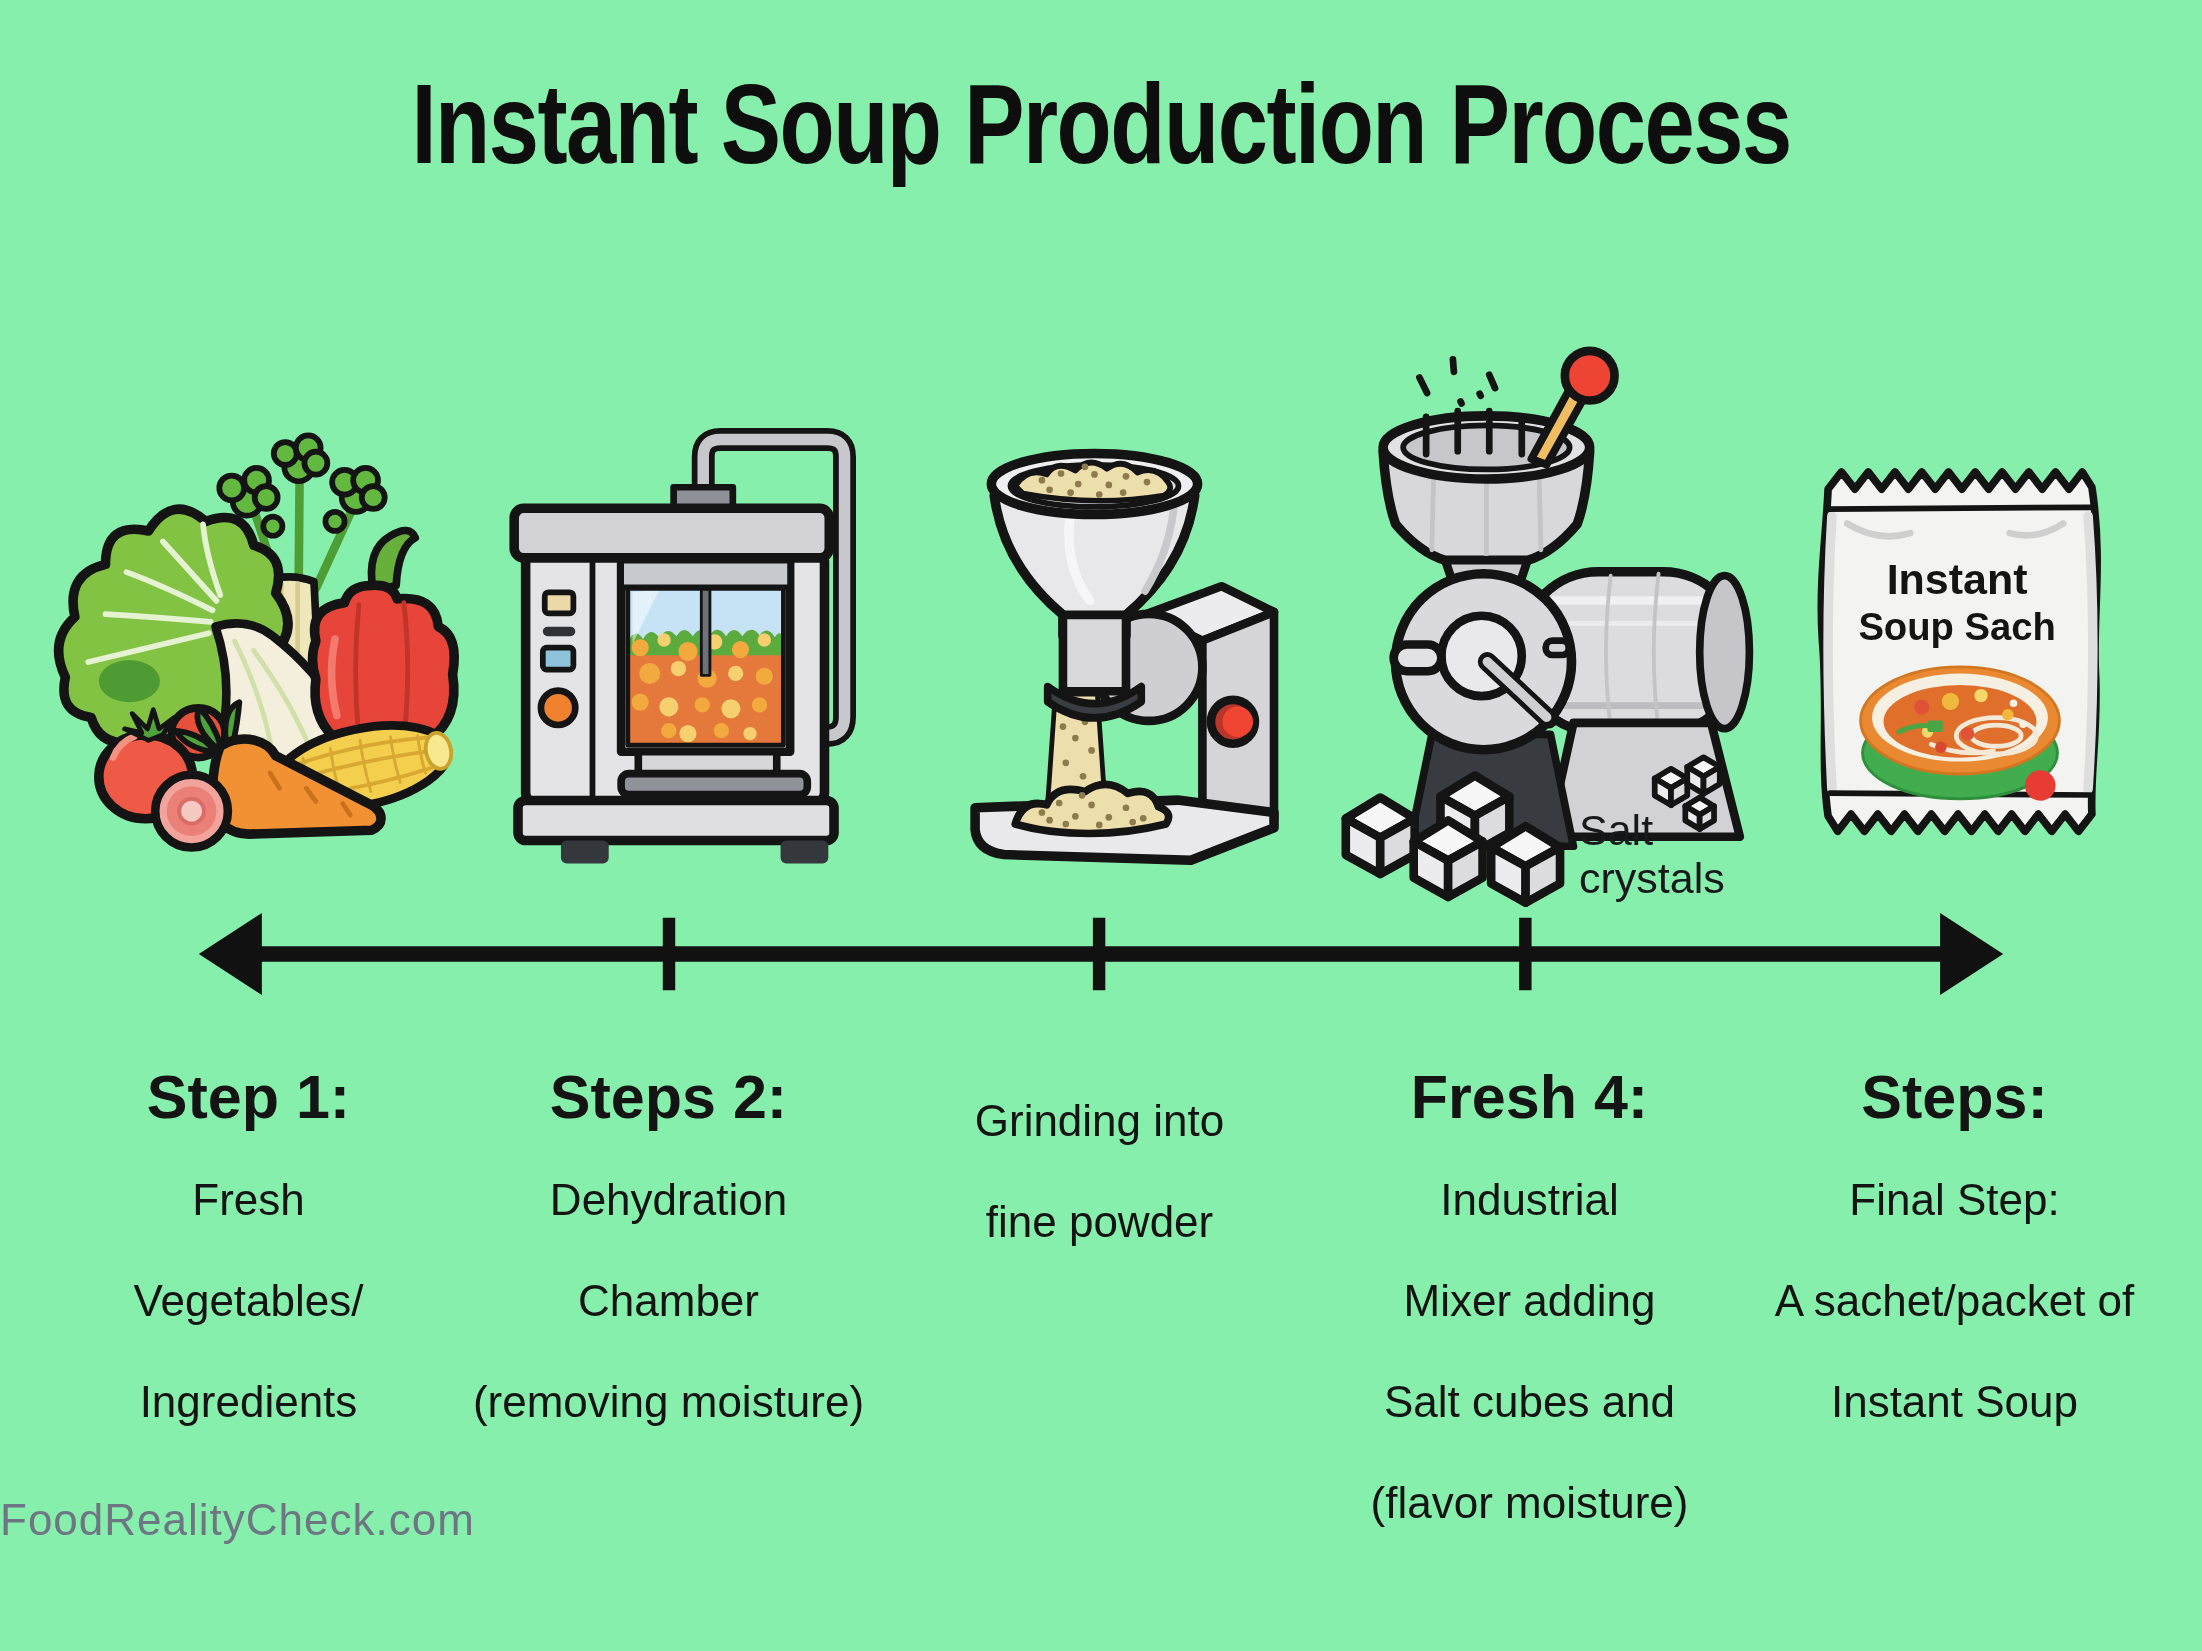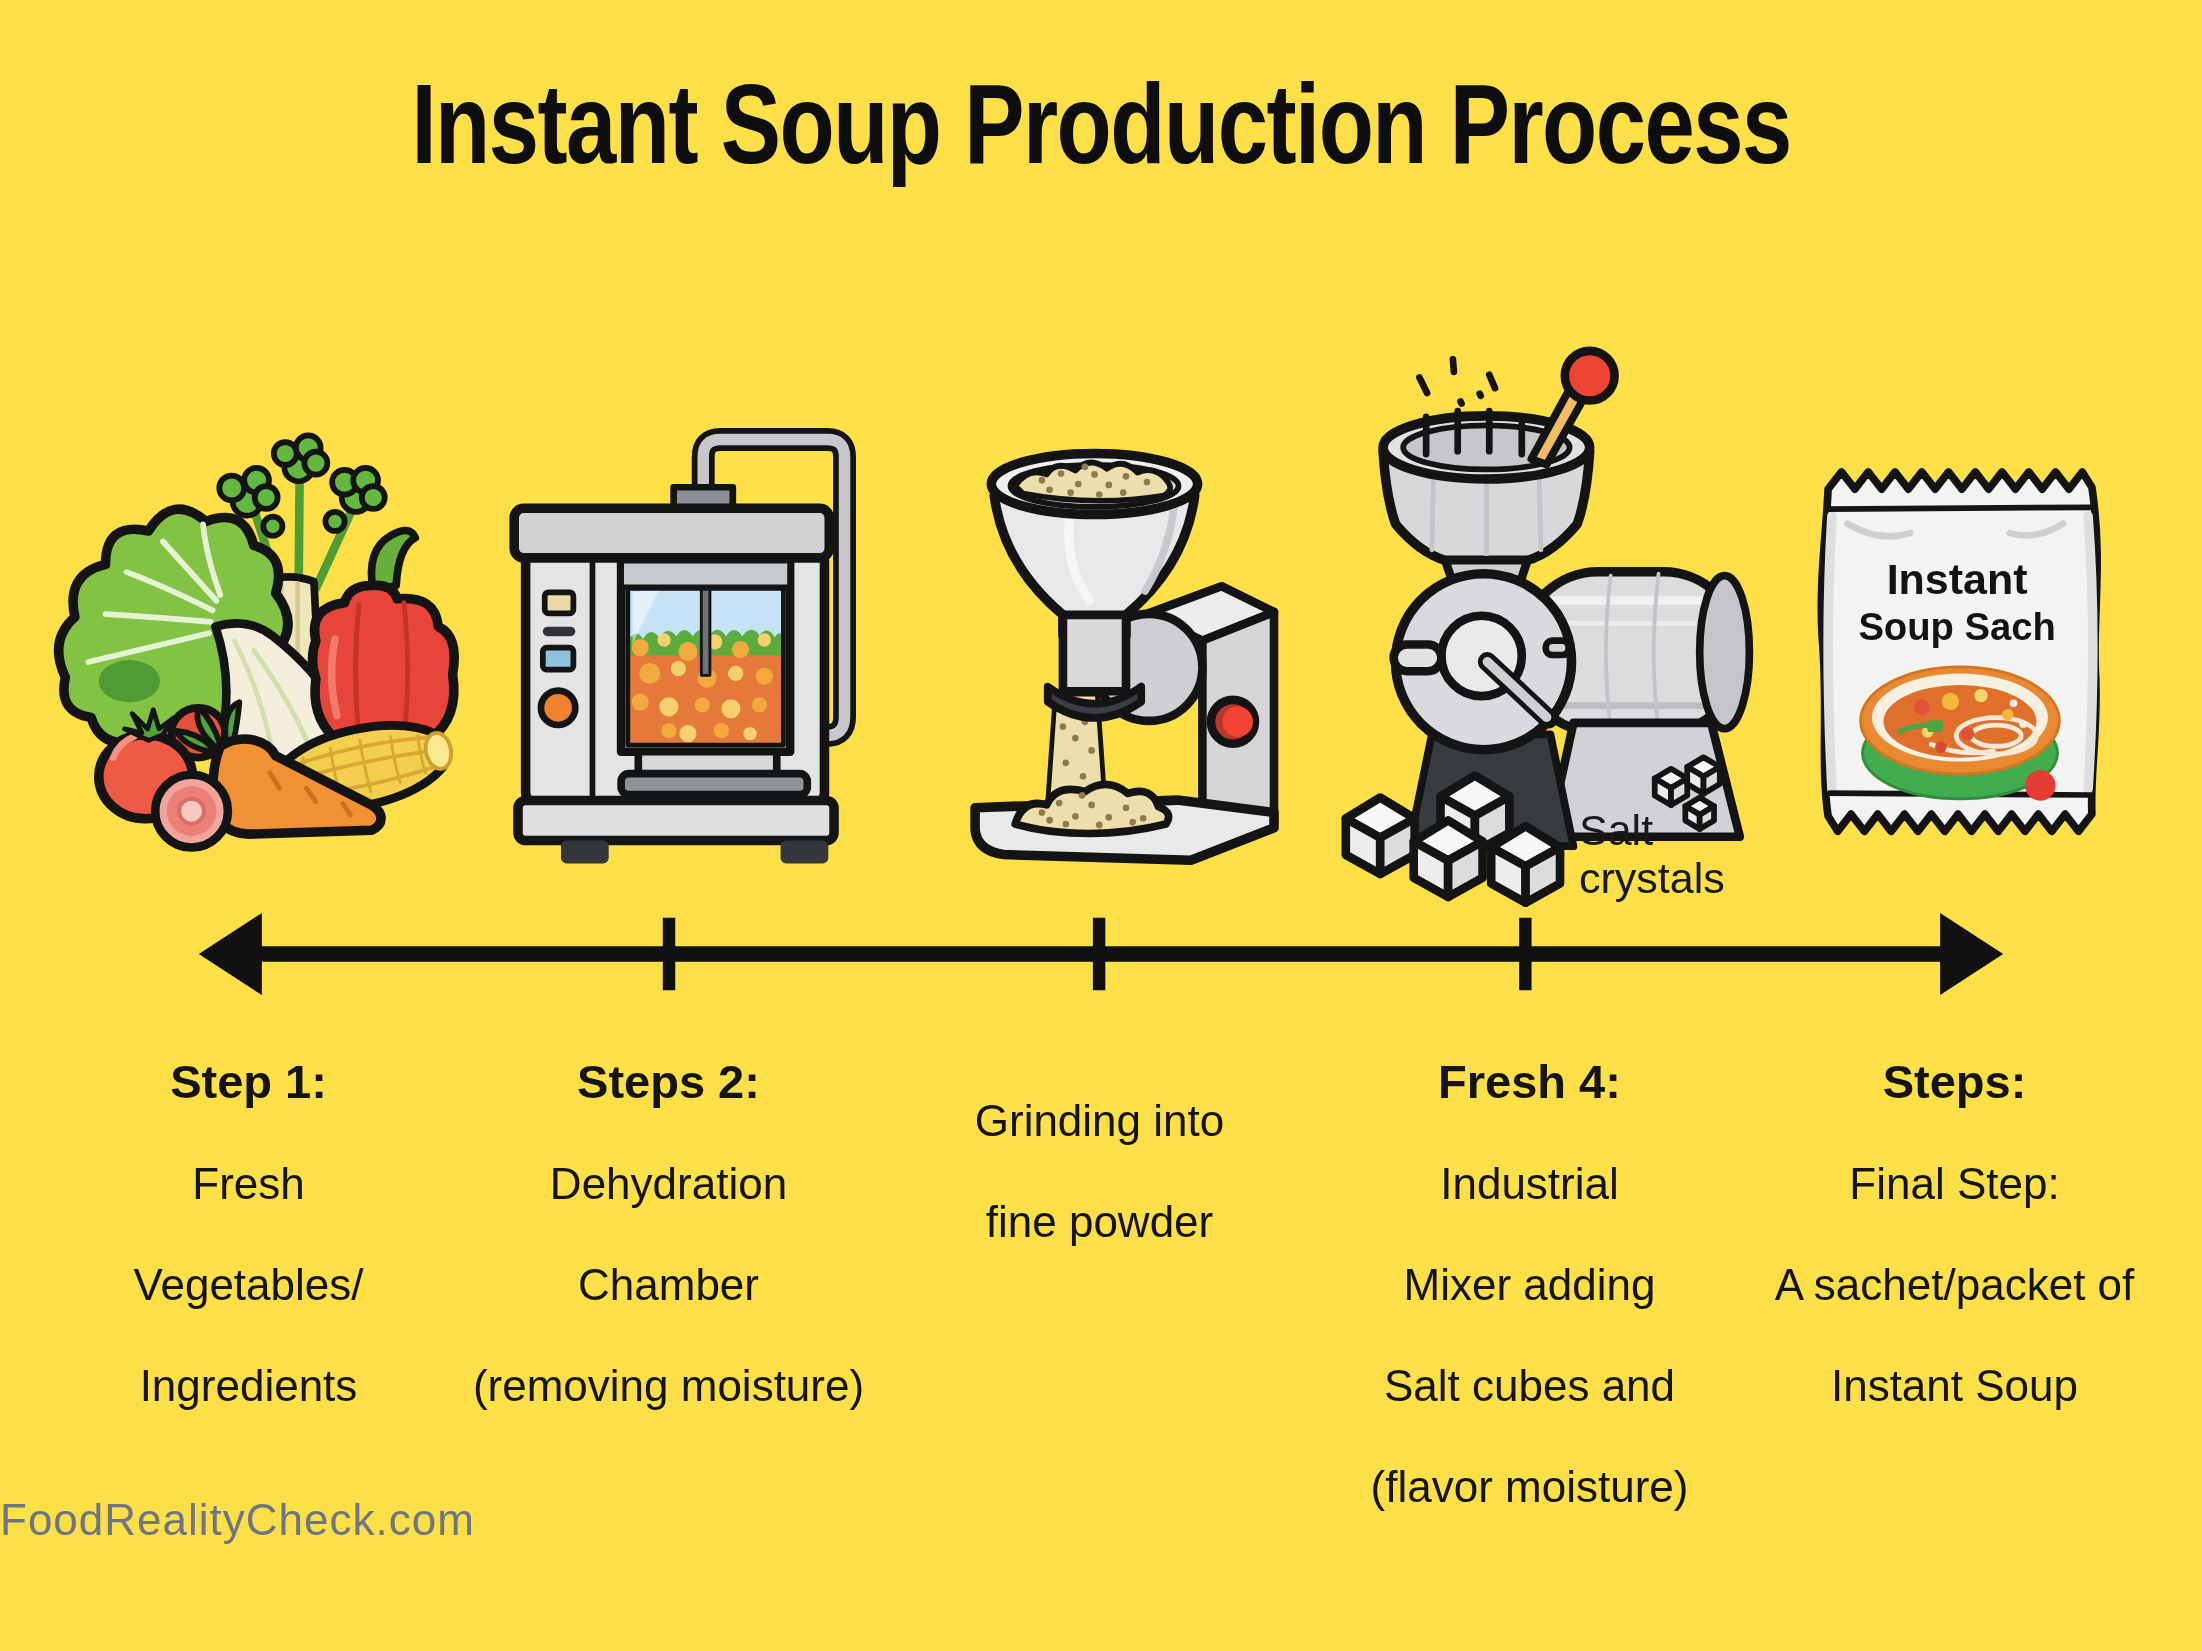--- a/index.html
+++ b/index.html
@@ -1,23 +1,23 @@
 <!DOCTYPE html>
 <html><head>
 <meta charset="utf-8">
 <style>
   html,body{margin:0;padding:0;background:#e9e9e9;}
-  .canvas{position:relative;width:2202px;height:1652px;background:#fde047;overflow:hidden;
+  .canvas{position:relative;width:2202px;height:1652px;background:#86efac;overflow:hidden;
           font-family:"Liberation Sans",sans-serif;color:#141414;}
   .title{position:absolute;top:59px;left:0;width:100%;text-align:center;
          font-size:113px;font-weight:bold;letter-spacing:-1.9px;color:#0e0e0e;white-space:nowrap;}
   .title .squeeze{display:inline-block;transform:scaleX(.80);transform-origin:50% 50%;}
   .illo{position:absolute;}
   .step-col{position:absolute;top:1050px;text-align:center;}
-  .step-title{font-size:47px;font-weight:bold;line-height:63px;}
+  .step-title{font-size:61px;font-weight:bold;line-height:63px;margin-top:16px;}
   .step-line{font-size:44px;line-height:61px;margin-top:40px;}
   .salt-note{position:absolute;left:1579px;top:806px;font-size:43px;line-height:48px;color:#17191d;}
   .footer{position:absolute;top:1495px;left:0;width:100%;text-align:left;
           font-size:44px;color:#6e7684;letter-spacing:1px;}
   svg{display:block;}
   .pkg1{font-family:"Liberation Sans",sans-serif;font-weight:bold;font-size:45px;fill:#141414;}
   .pkg2{font-family:"Liberation Sans",sans-serif;font-weight:bold;font-size:40px;fill:#141414;}
 </style>
 </head>
 <body>

